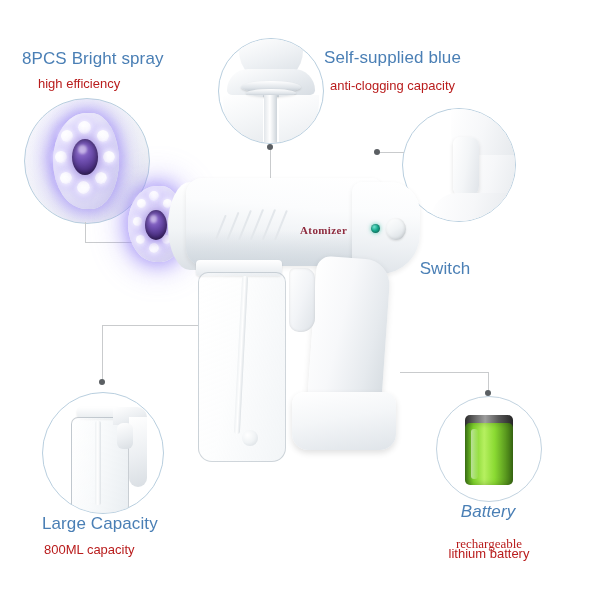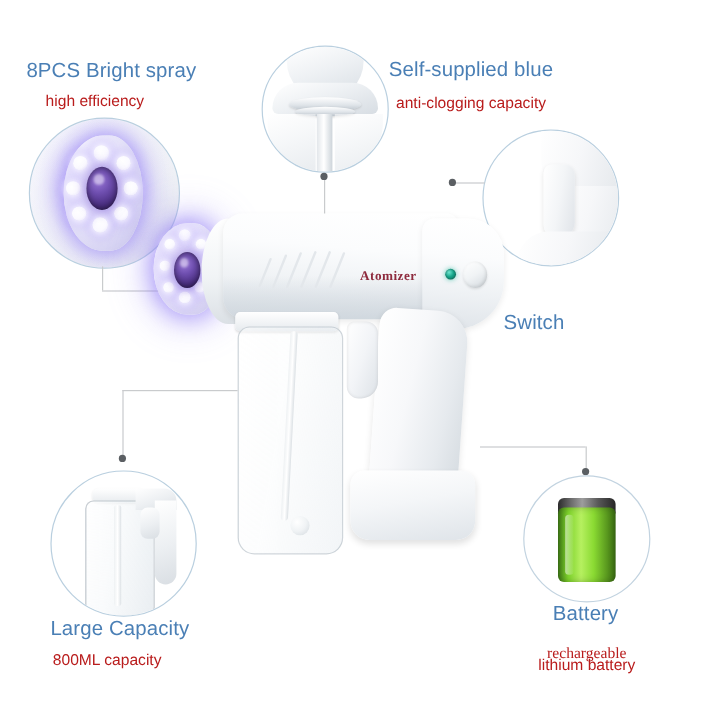--- a/index.html
+++ b/index.html
@@ -370,17 +370,17 @@
   <div class="abs conn conn-h" style="left:400px; top:372px; width:88px;"></div>
   <div class="abs conn conn-v" style="left:488px; top:372px; height:20px;"></div>
   <div class="abs dot" style="left:485px; top:390px;"></div>
 
   <div class="abs callout" style="left:436px; top:396px; width:104px; height:104px; border-color:#c2d3e0;">
     <div class="bat-top" style="left:28px; top:18px; width:48px; height:14px;"></div>
     <div class="bat-body" style="left:28px; top:26px; width:48px; height:62px;">
       <div class="bat-shine" style="left:6px; top:6px; width:7px; height:50px;"></div>
     </div>
   </div>
-  <div class="abs label-title label-center" style="left:436px; top:503px; width:104px;">Battery</div>
+  <div class="abs label-title label-center" style="left:436px; top:503px; width:104px;font-style:italic;">Battery</div>
   <div class="abs label-sub label-center" style="left:418px; top:535px; width:142px;font-family:Liberation Serif, serif;">rechargeable</div>
   <div class="abs label-sub label-center" style="left:418px; top:545px; width:142px;text-align:center;">lithium battery</div>
 
 </div>
 
 </body></html>

